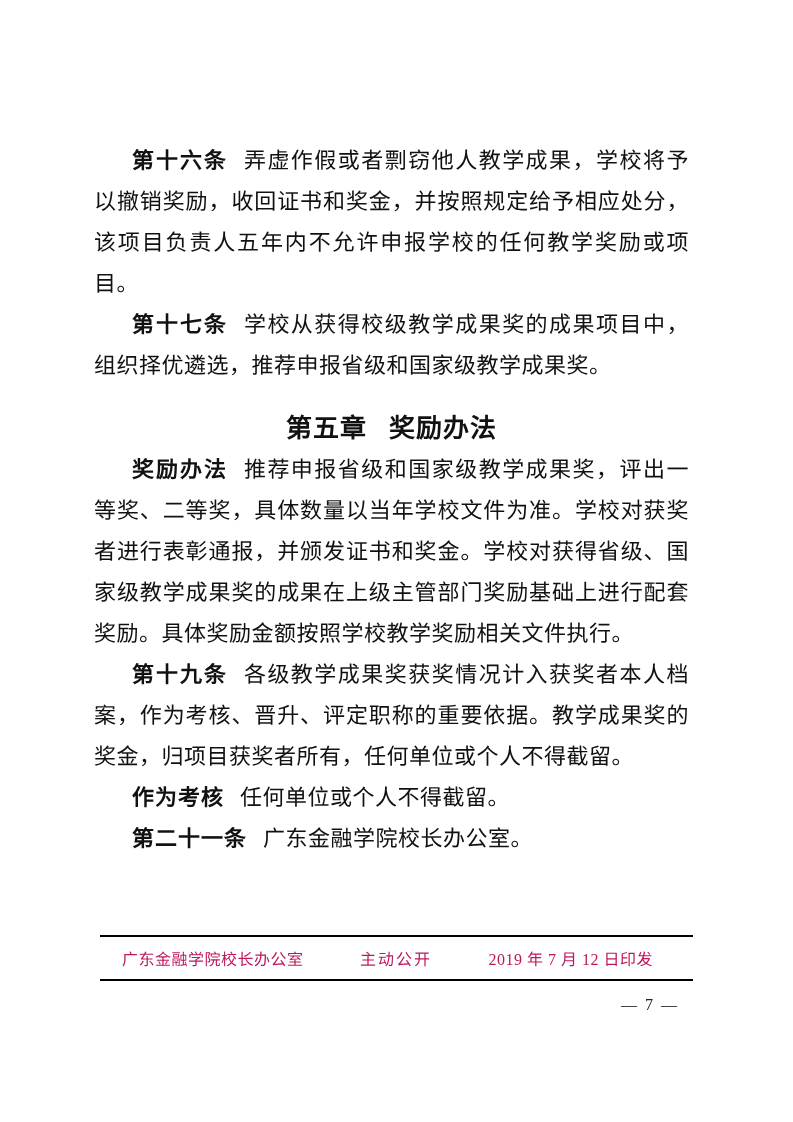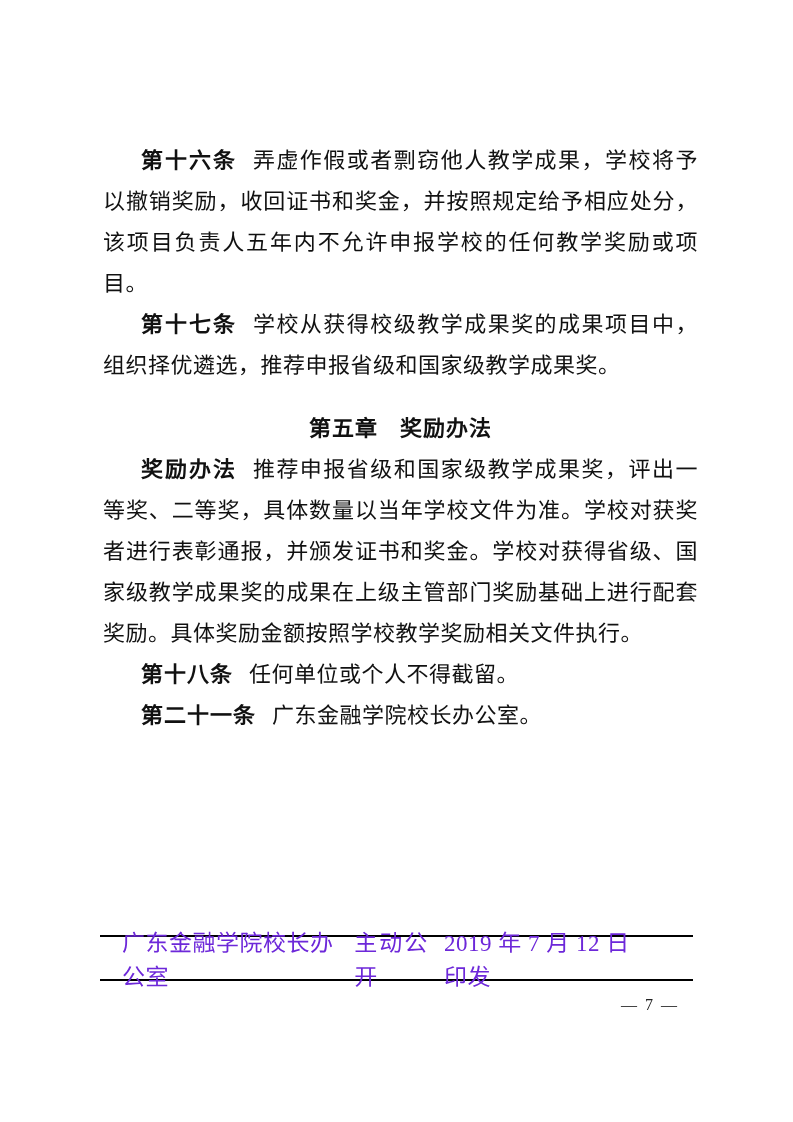--- a/index.html
+++ b/index.html
@@ -11,42 +11,42 @@
     position: relative;
     width: 793px;
     height: 1122px;
     background: #ffffff;
     color: #111111;
     font-family: "Liberation Serif", serif;
     overflow: hidden;
   }
   .doc-body {
     position: absolute;
-    left: 103px;
+    left: 94px;
     top: 140px;
     width: 595px;
   }
   .para {
     margin: 0;
     font-size: 22px;
     line-height: 41px;
     text-align: justify;
     text-indent: 38px;
     letter-spacing: 0.5px;
     word-break: break-all;
   }
   .art-num {
     font-family: "Liberation Sans", sans-serif;
     font-weight: bold;
     margin-right: 16px;
     letter-spacing: 1px;
   }
   .chapter {
     margin: 22px 0 0 0;
-    font-size: 22px;
+    font-size: 26px;
     line-height: 41px;
     text-align: center;
     font-family: "Liberation Sans", sans-serif;
     font-weight: bold;
   }
   .chapter-num {
     margin-right: 22px;
     letter-spacing: 1px;
   }
   .chapter-title {
@@ -58,22 +58,22 @@
     top: 935px;
     width: 593px;
     height: 46px;
     box-sizing: border-box;
     border-top: 2px solid #000000;
     border-bottom: 2px solid #000000;
     display: flex;
     align-items: center;
     justify-content: space-between;
     padding: 0 40px 0 22px;
-    font-size: 23px;
-    color: #6d28d9;
+    font-size: 16px;
+    color: #be185d;
   }
   .colophon .issuer { letter-spacing: 0.5px; }
   .colophon .disclosure { letter-spacing: 2px; }
   .colophon .print-date { letter-spacing: 0.5px; }
   .page-number {
     position: absolute;
     top: 994px;
     right: 114px;
     font-size: 16px;
     line-height: 22px;
@@ -98,24 +98,27 @@
     </p>
 
     <h2 class="chapter">
       <span class="chapter-num">第五章</span><span class="chapter-title">奖励办法</span>
     </h2>
 
     <p class="para">
       <span class="art-num">奖励办法</span><span>推荐申报省级和国家级教学成果奖，评出一等奖、二等奖，具体数量以当年学校文件为准。学校对获奖者进行表彰通报，并颁发证书和奖金。学校对获得省级、国家级教学成果奖的成果在上级主管部门奖励基础上进行配套奖励。具体奖励金额按照学校教学奖励相关文件执行。</span>
     </p>
 
+    <p class="para">
+      <span class="art-num">第十九条</span><span>各级教学成果奖获奖情况计入获奖者本人档案，作为考核、晋升、评定职称的重要依据。教学成果奖的奖金，归项目获奖者所有，任何单位或个人不得截留。</span>
+    </p>
 
 
     <p class="para">
-      <span class="art-num">第十八条</span><span>任何单位或个人不得截留。</span>
+      <span class="art-num">作为考核</span><span>任何单位或个人不得截留。</span>
     </p>
 
     <p class="para">
       <span class="art-num">第二十一条</span><span>广东金融学院校长办公室。</span>
     </p>
 
   </main>
 
   <footer class="colophon">
     <span class="issuer">广东金融学院校长办公室</span>

